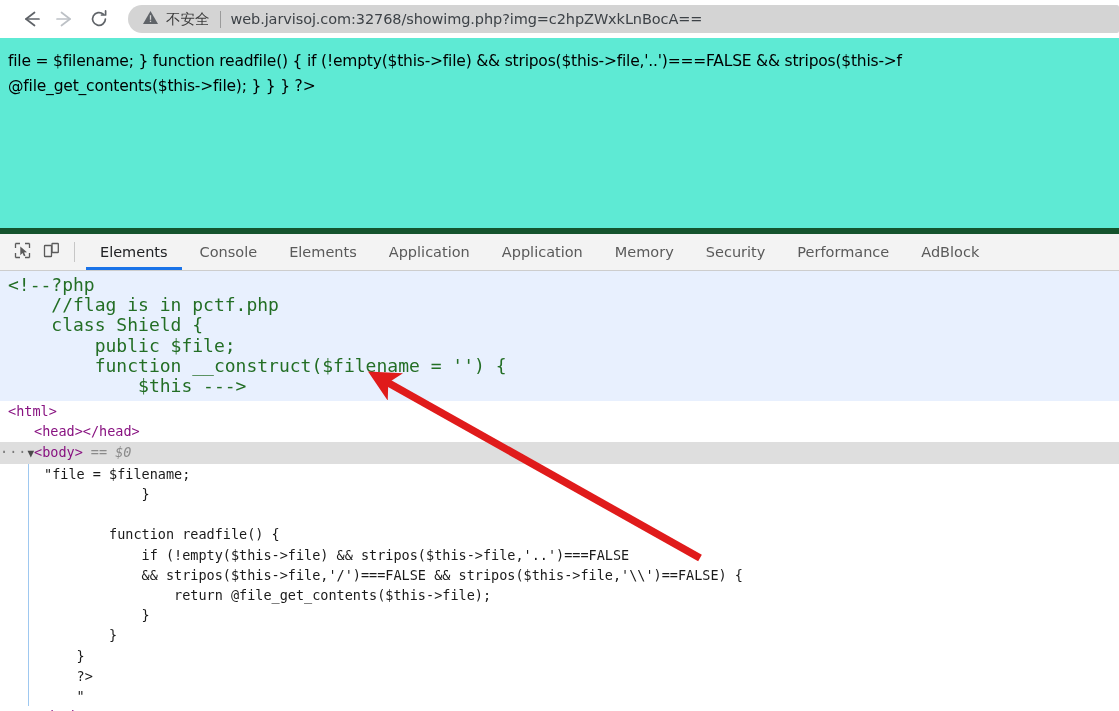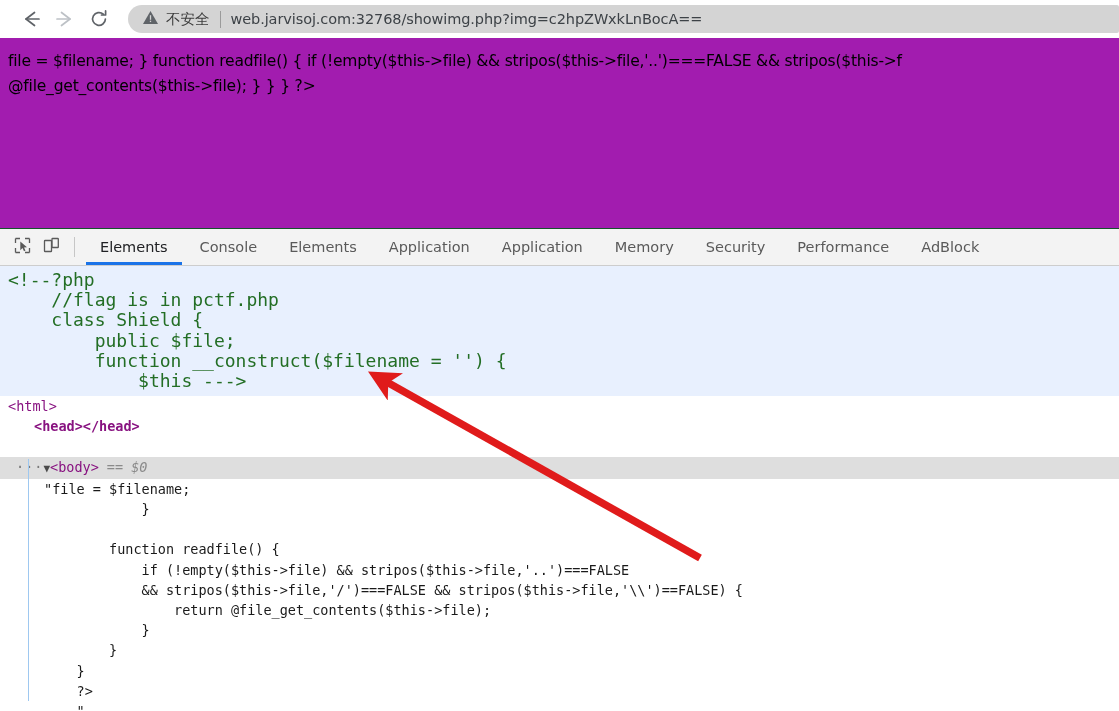--- a/index.html
+++ b/index.html
@@ -62,38 +62,38 @@
     white-space: nowrap;
     overflow: hidden;
     letter-spacing: -0.1px;
     font-family: "DejaVu Sans", sans-serif;
   }
 
   
   #page-viewport {
     position: relative;
     height: 190px;
-    background: #a21caf;
+    background: #5eead4;
     overflow: hidden;
     padding: 11px 12px 0 8px;
   }
   #page-text {
     font-family: "DejaVu Sans", sans-serif;
     font-size: 15.5px;
     line-height: 25px;
     color: #000000;
     white-space: pre;
     letter-spacing: -0.2px;
   }
 
   
   #devtools {
     position: relative;
     height: 483px;
-    border-top: 1px solid #14532d;
+    border-top: 6px solid #14532d;
     background: #ffffff;
     display: flex;
     flex-direction: column;
   }
   #devtools-toolbar {
     height: 37px;
     flex: 0 0 auto;
     background: #f3f3f3;
     border-bottom: 1px solid #cdcdcd;
     display: flex;
@@ -273,23 +273,23 @@
 
     <pre id="comment-block">&lt;!--?php
     //flag is in pctf.php
     class Shield {
         public $file;
         function __construct($filename = '') {
             $this ---&gt;</pre>
 
     <div class="dom-row" style=""><span class="tagname">&lt;html&gt;</span></div>
 
-    <div class="dom-row" style="padding-left:34px;font-weight:bold;"><span class="tagname">&lt;head&gt;&lt;/head&gt;</span></div>
-
-    <div class="dom-row row-selected" style="padding-left:16px;margin-top:20px;"><span class="dots">···</span><span class="twisty">▼</span><span class="tagname">&lt;body&gt;</span><span class="sel-marker" style="margin-left:8px;">== $0</span></div>
+    <div class="dom-row" style="padding-left:34px;"><span class="tagname">&lt;head&gt;&lt;/head&gt;</span></div>
+
+    <div class="dom-row row-selected" style="padding-left:0px;"><span class="dots">···</span><span class="twisty">▼</span><span class="tagname">&lt;body&gt;</span><span class="sel-marker" style="margin-left:8px;">== $0</span></div>
 
     <div id="guide-line" style="top: 192.828px; height: 242.438px;"></div>
 
     <pre class="dom-row text-node" style="padding-left:44px; margin:0; font-family:'DejaVu Sans Mono',monospace; font-size:13.5px; line-height:20.2px;">"file = $filename;
             }
 
         function readfile() {
             if (!empty($this-&gt;file) &amp;&amp; stripos($this-&gt;file,'..')===FALSE
             &amp;&amp; stripos($this-&gt;file,'/')===FALSE &amp;&amp; stripos($this-&gt;file,'\\')==FALSE) {
                 return @file_get_contents($this-&gt;file);

